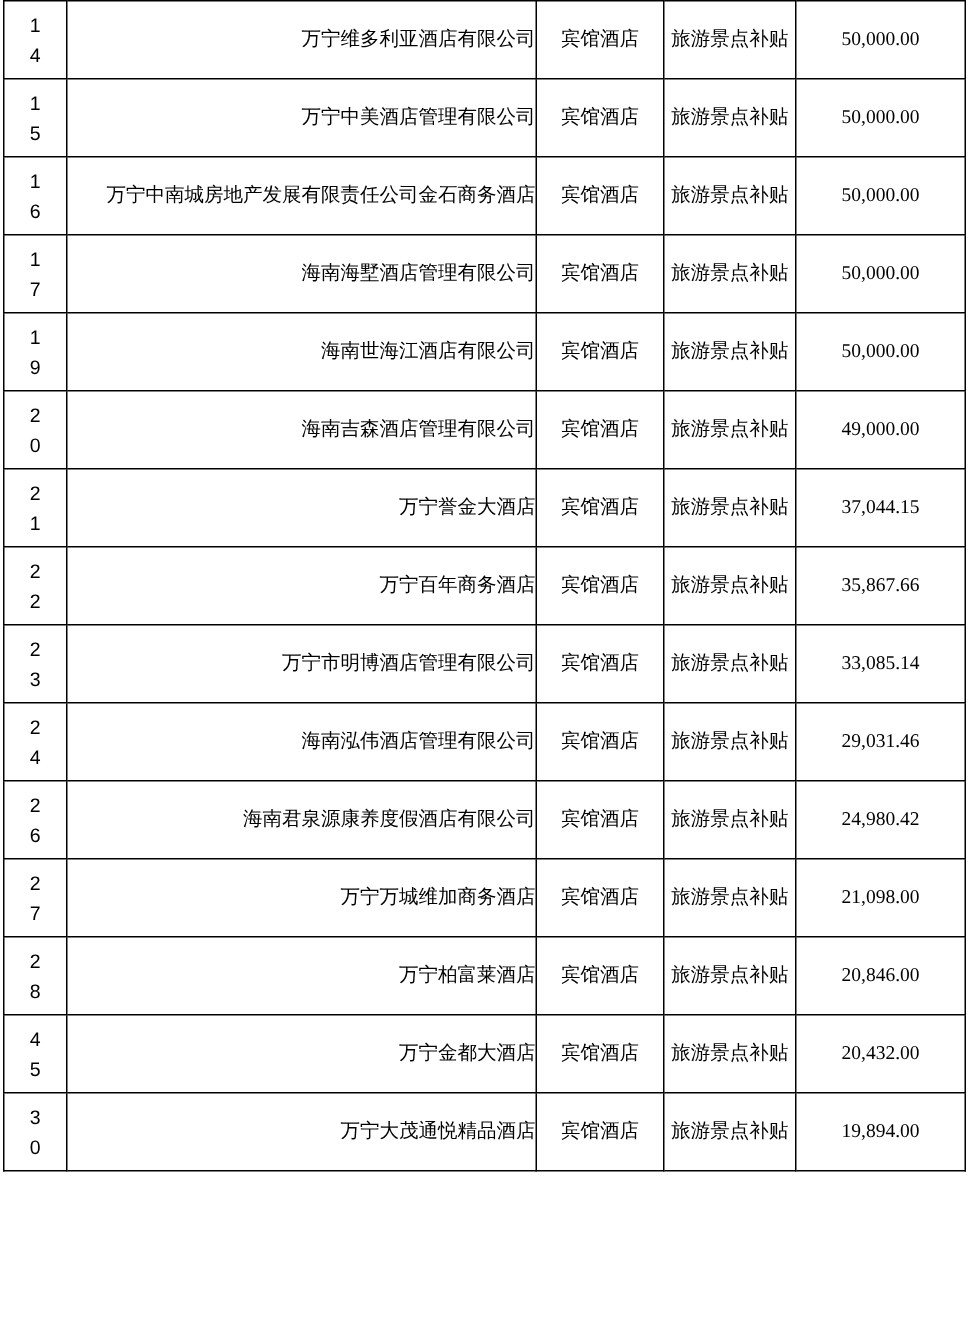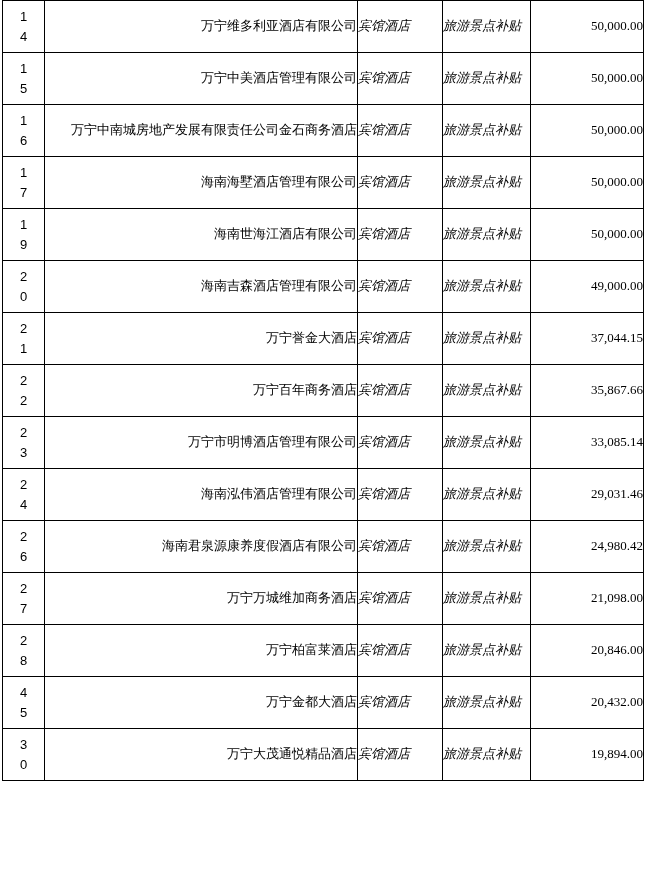--- a/index.html
+++ b/index.html
@@ -54,28 +54,27 @@
     line-height: 1.5;
     text-align: center;
   }
   td.name {
     text-align: right;
     padding: 4px 8px 4px 10px;
     font-size: 13px;
     line-height: 1.55;
   }
   td.type, td.cat {
-    text-align: left;
+    text-align: center;
     padding: 4px 6px;
     font-size: 13px;
     line-height: 1.5;
-    font-style: italic;
   }
   td.amt {
-    text-align: right;
+    text-align: center;
     padding: 4px 6px;
     font-size: 13px;
     font-family: "Liberation Serif", serif;
   }
   tr.row { height: 52px; }
 </style>
 </head>
 <body>
 
 <div class="sheet">

